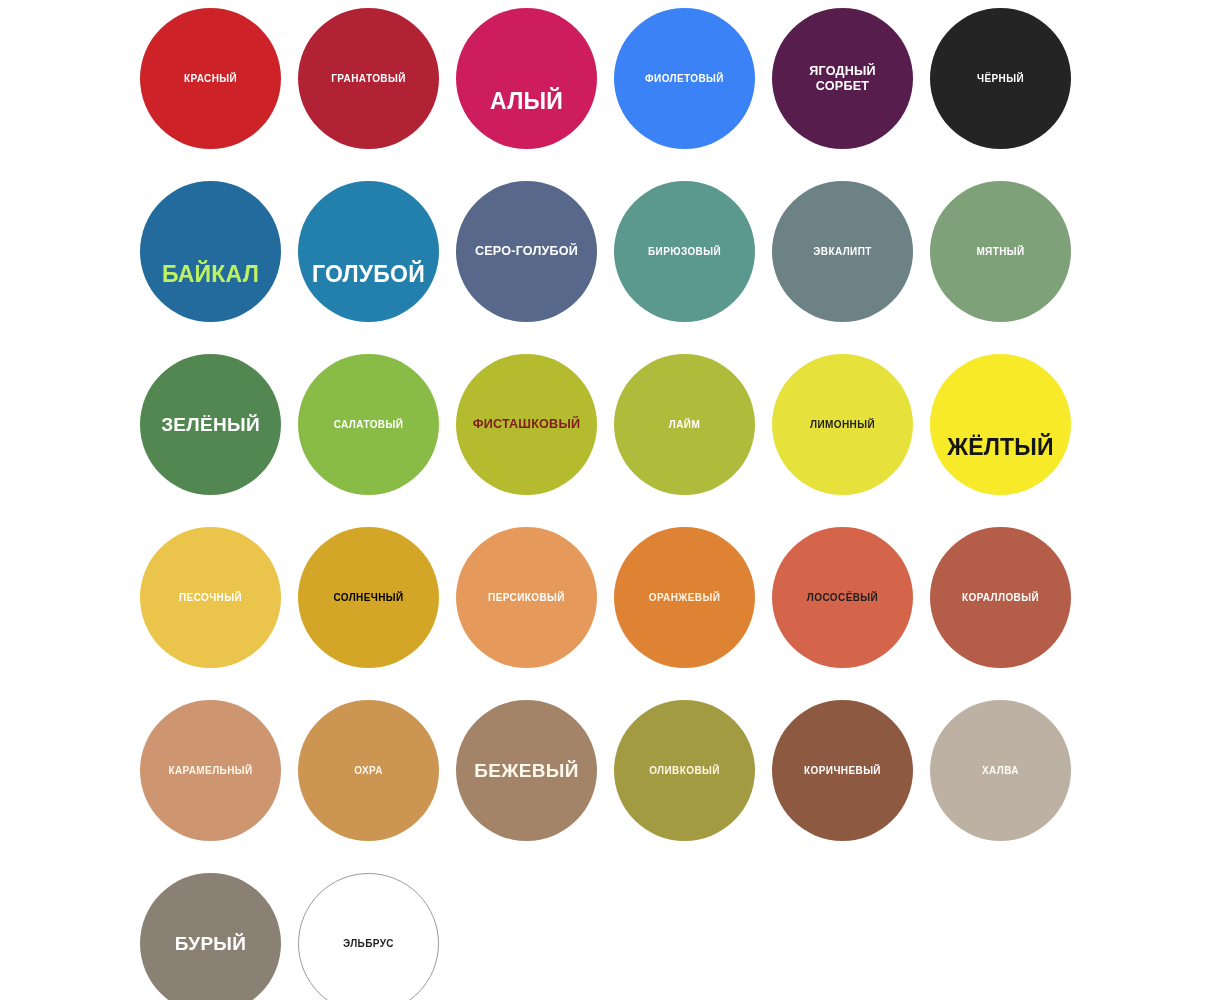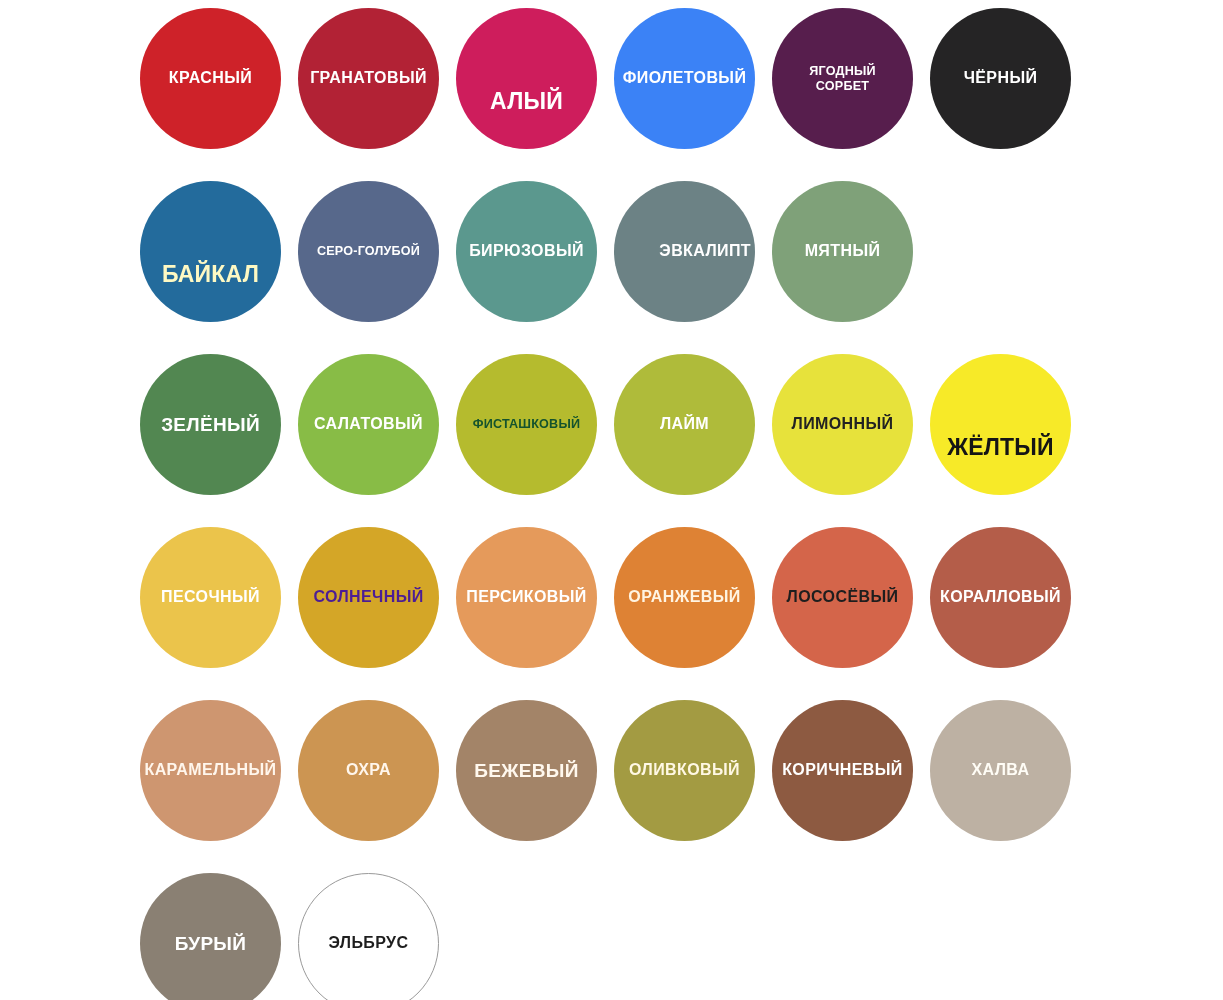--- a/index.html
+++ b/index.html
@@ -46,21 +46,21 @@
     font-weight: 700;
     letter-spacing: 0.4px;
     line-height: 1.15;
     text-transform: uppercase;
     padding: 0 4px;
     white-space: pre-line;
     user-select: none;
   }
   
   .size-sm .swatch-label { font-size: 12.6px; letter-spacing: 0.2px; }
-  .size-md .swatch-label { font-size: 16px; }
+  .size-md .swatch-label { font-size: 10px; }
   .size-lg .swatch-label { font-size: 19px; letter-spacing: 0.3px; }
   .size-xl .swatch-label { font-size: 23px; letter-spacing: 0.2px; margin-top: 45px; }
   
   .outlined {
     border: 1px solid #9a9a9a;
     background: #ffffff;
   }
   .outlined .swatch-label { font-weight: 700; }
 </style>
 </head>
@@ -83,61 +83,64 @@
       <div class="swatch size-sm" style="background: rgb(87, 30, 77);">
         <span class="swatch-label" style="color: rgb(255, 255, 255);">ЯГОДНЫЙ
 СОРБЕТ</span>
       </div>
       <div class="swatch size-md" style="background: rgb(37, 36, 37);">
         <span class="swatch-label" style="color: rgb(255, 255, 255);">ЧЁРНЫЙ</span>
       </div>
     </div>
     <div class="swatch-row">
       <div class="swatch size-xl" style="background: rgb(35, 107, 156);">
-        <span class="swatch-label" style="color: #fef9c3;">БАЙКАЛ</span>
+        <span class="swatch-label" style="color: #bef264;">БАЙКАЛ</span>
+      </div>
+      <div class="swatch size-xl" style="background: rgb(35, 128, 172);">
+        <span class="swatch-label" style="color: rgb(255, 255, 255);">ГОЛУБОЙ</span>
       </div>
       <div class="swatch size-sm" style="background: rgb(87, 104, 139);">
         <span class="swatch-label" style="color: rgb(255, 255, 255);">СЕРО-ГОЛУБОЙ</span>
       </div>
       <div class="swatch size-md" style="background: rgb(91, 152, 142);">
         <span class="swatch-label" style="color: rgb(255, 255, 255);">БИРЮЗОВЫЙ</span>
       </div>
-      <div class="swatch size-md" style="background: rgb(108, 130, 133); justify-content: flex-end;">
+      <div class="swatch size-md" style="background: rgb(108, 130, 133);">
         <span class="swatch-label" style="color: rgb(255, 255, 255);">ЭВКАЛИПТ</span>
       </div>
       <div class="swatch size-md" style="background: rgb(127, 161, 121);">
         <span class="swatch-label" style="color: rgb(255, 255, 255);">МЯТНЫЙ</span>
       </div>
     </div>
     <div class="swatch-row">
       <div class="swatch size-lg" style="background: rgb(82, 135, 81);">
         <span class="swatch-label" style="color: rgb(255, 255, 255);">ЗЕЛЁНЫЙ</span>
       </div>
       <div class="swatch size-md" style="background: rgb(136, 188, 70);">
         <span class="swatch-label" style="color: rgb(255, 255, 255);">САЛАТОВЫЙ</span>
       </div>
       <div class="swatch size-sm" style="background: rgb(181, 187, 46);">
-        <span class="swatch-label" style="color: #14532d;">ФИСТАШКОВЫЙ</span>
+        <span class="swatch-label" style="color: #7f1d1d;">ФИСТАШКОВЫЙ</span>
       </div>
       <div class="swatch size-md" style="background: rgb(175, 187, 58); justify-content: center;">
         <span class="swatch-label" style="color: rgb(255, 255, 255);">ЛАЙМ</span>
       </div>
       <div class="swatch size-md" style="background: rgb(231, 226, 59);">
         <span class="swatch-label" style="color: rgb(34, 34, 34); text-align: right;">ЛИМОННЫЙ</span>
       </div>
       <div class="swatch size-xl" style="background: rgb(247, 234, 40);">
         <span class="swatch-label" style="color: rgb(21, 21, 21);">ЖЁЛТЫЙ</span>
       </div>
     </div>
     <div class="swatch-row">
       <div class="swatch size-md" style="background: rgb(235, 196, 75);">
         <span class="swatch-label" style="color: rgb(255, 255, 255);">ПЕСОЧНЫЙ</span>
       </div>
       <div class="swatch size-md" style="background: rgb(212, 166, 39);">
-        <span class="swatch-label" style="color: #4c1d95;">СОЛНЕЧНЫЙ</span>
+        <span class="swatch-label" style="color: #000000;">СОЛНЕЧНЫЙ</span>
       </div>
       <div class="swatch size-md" style="background: rgb(229, 154, 91);">
         <span class="swatch-label" style="color: rgb(255, 255, 255);">ПЕРСИКОВЫЙ</span>
       </div>
       <div class="swatch size-md" style="background: rgb(222, 130, 52);">
         <span class="swatch-label" style="color: rgb(255, 244, 226);">ОРАНЖЕВЫЙ</span>
       </div>
       <div class="swatch size-md" style="background: rgb(212, 101, 74);">
         <span class="swatch-label" style="color: rgb(30, 30, 30);">ЛОСОСЁВЫЙ</span>
       </div>

